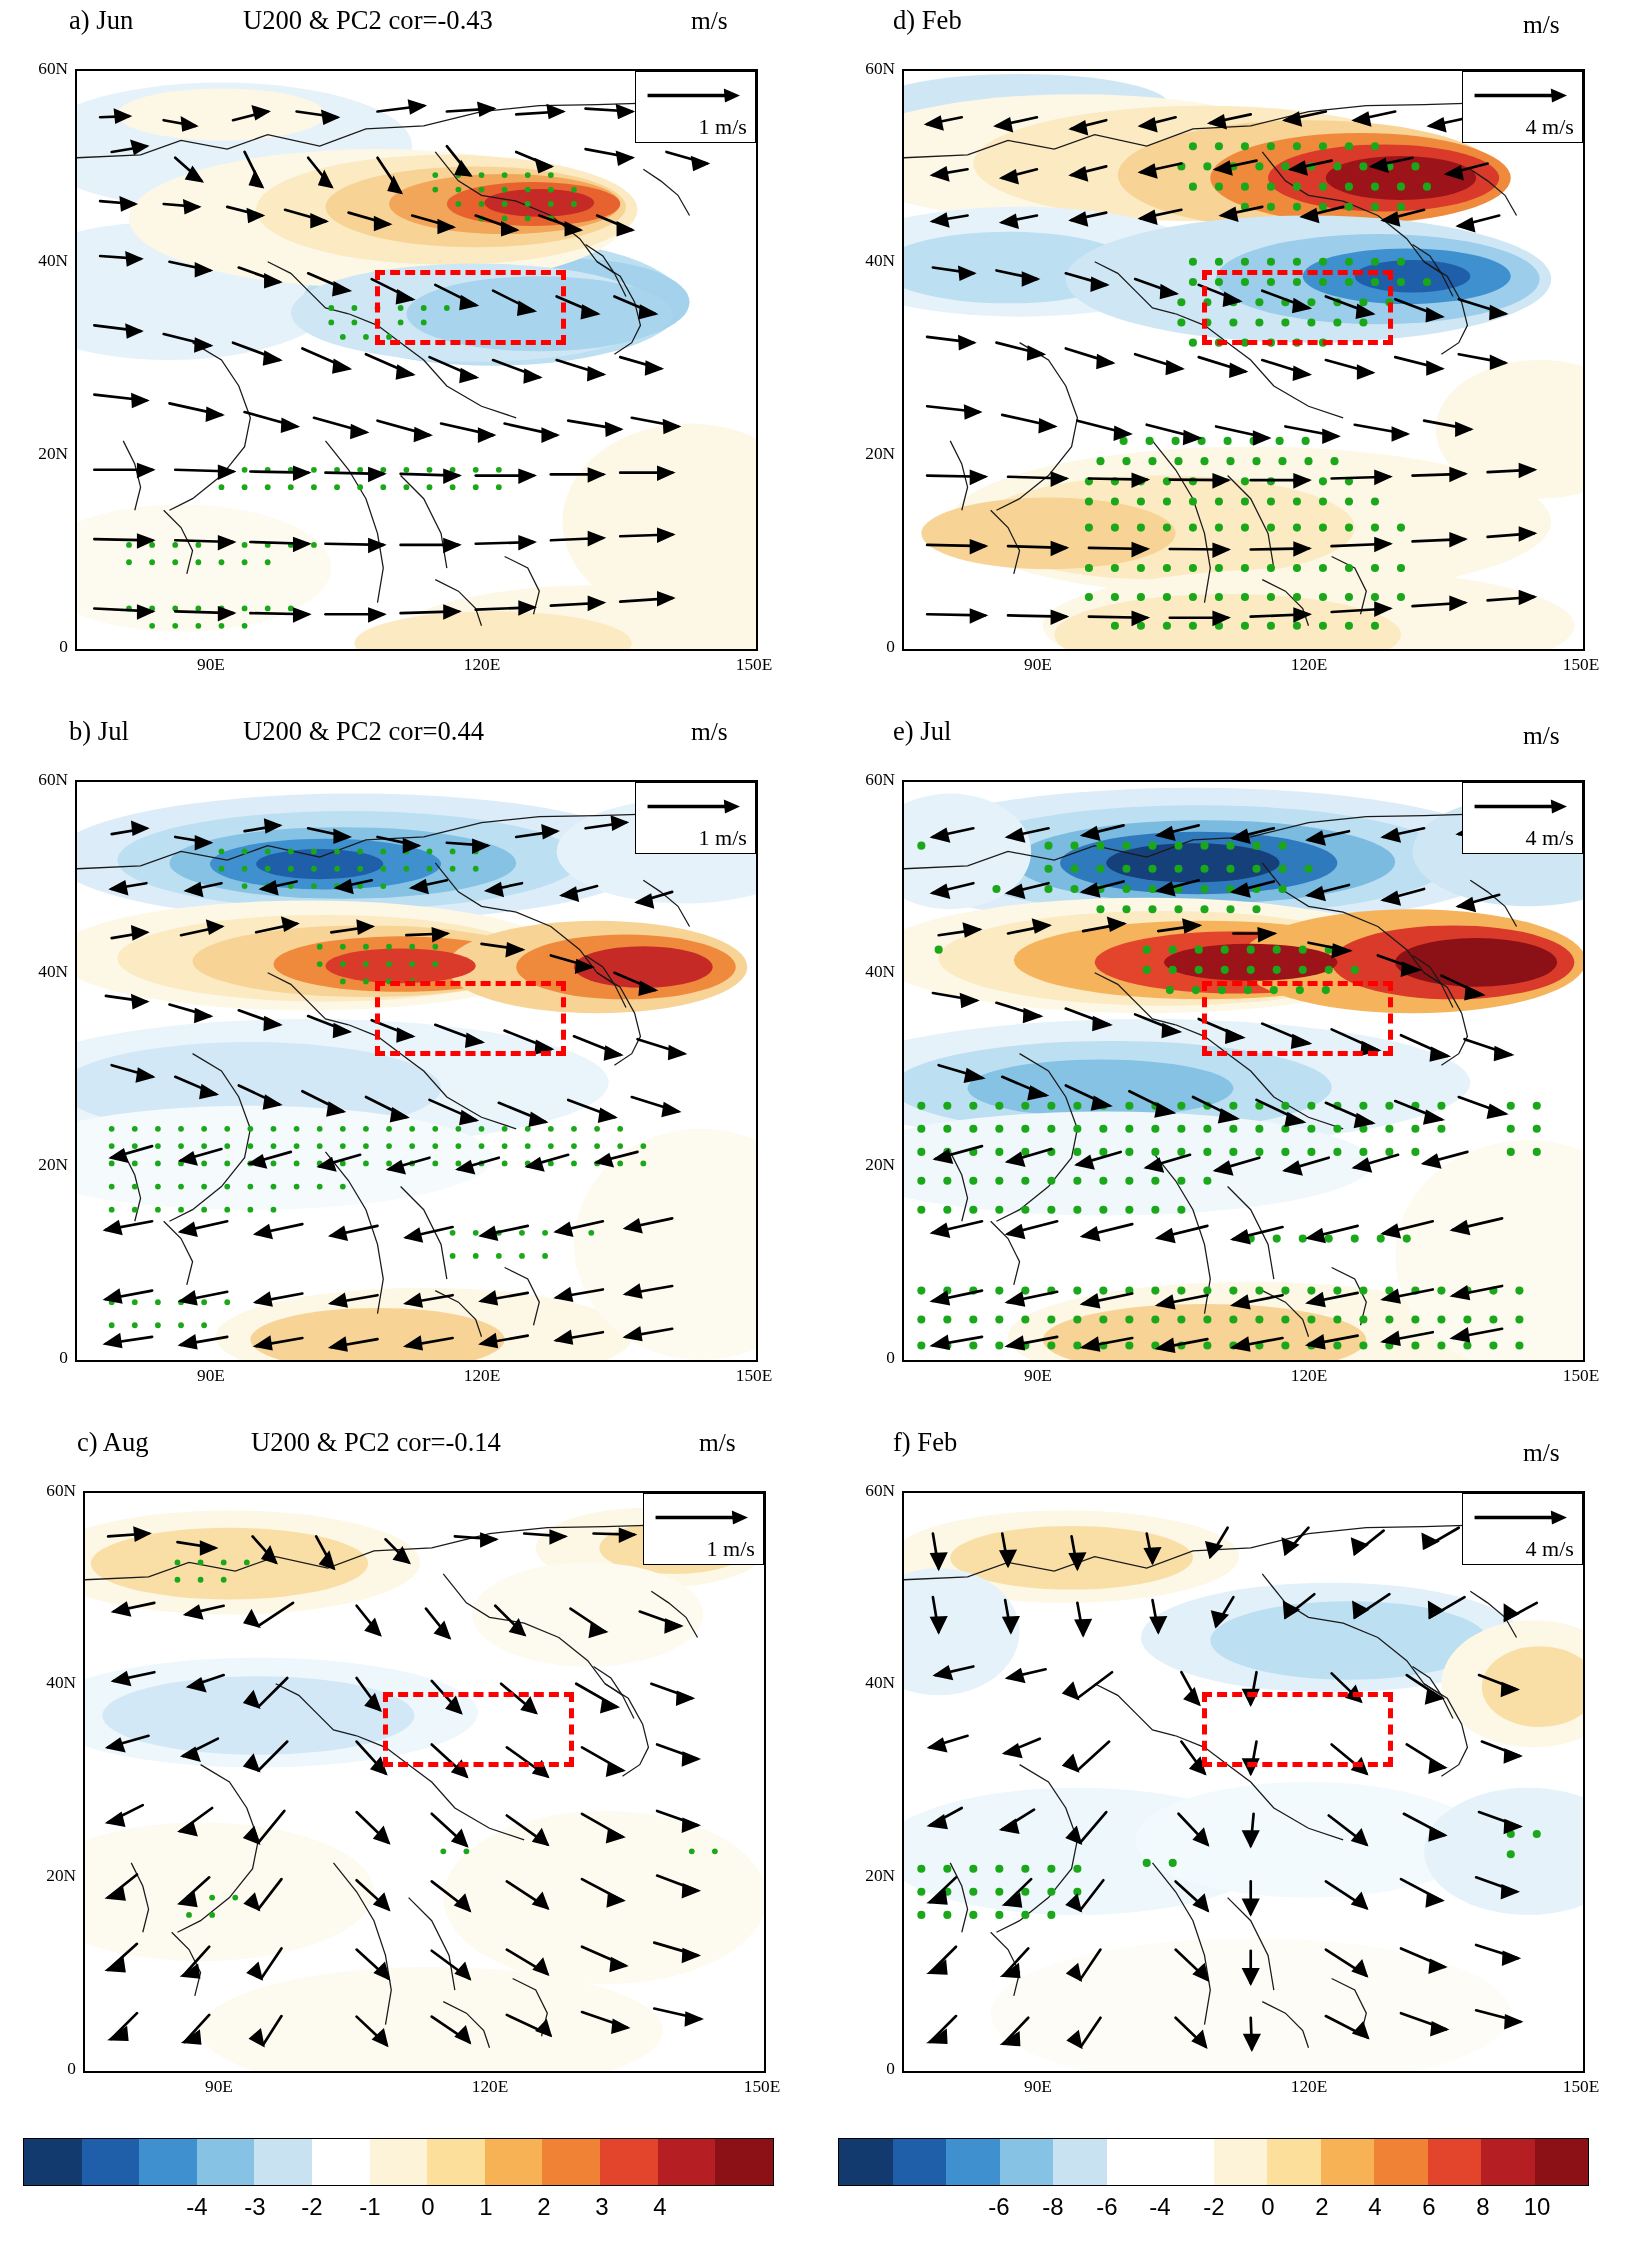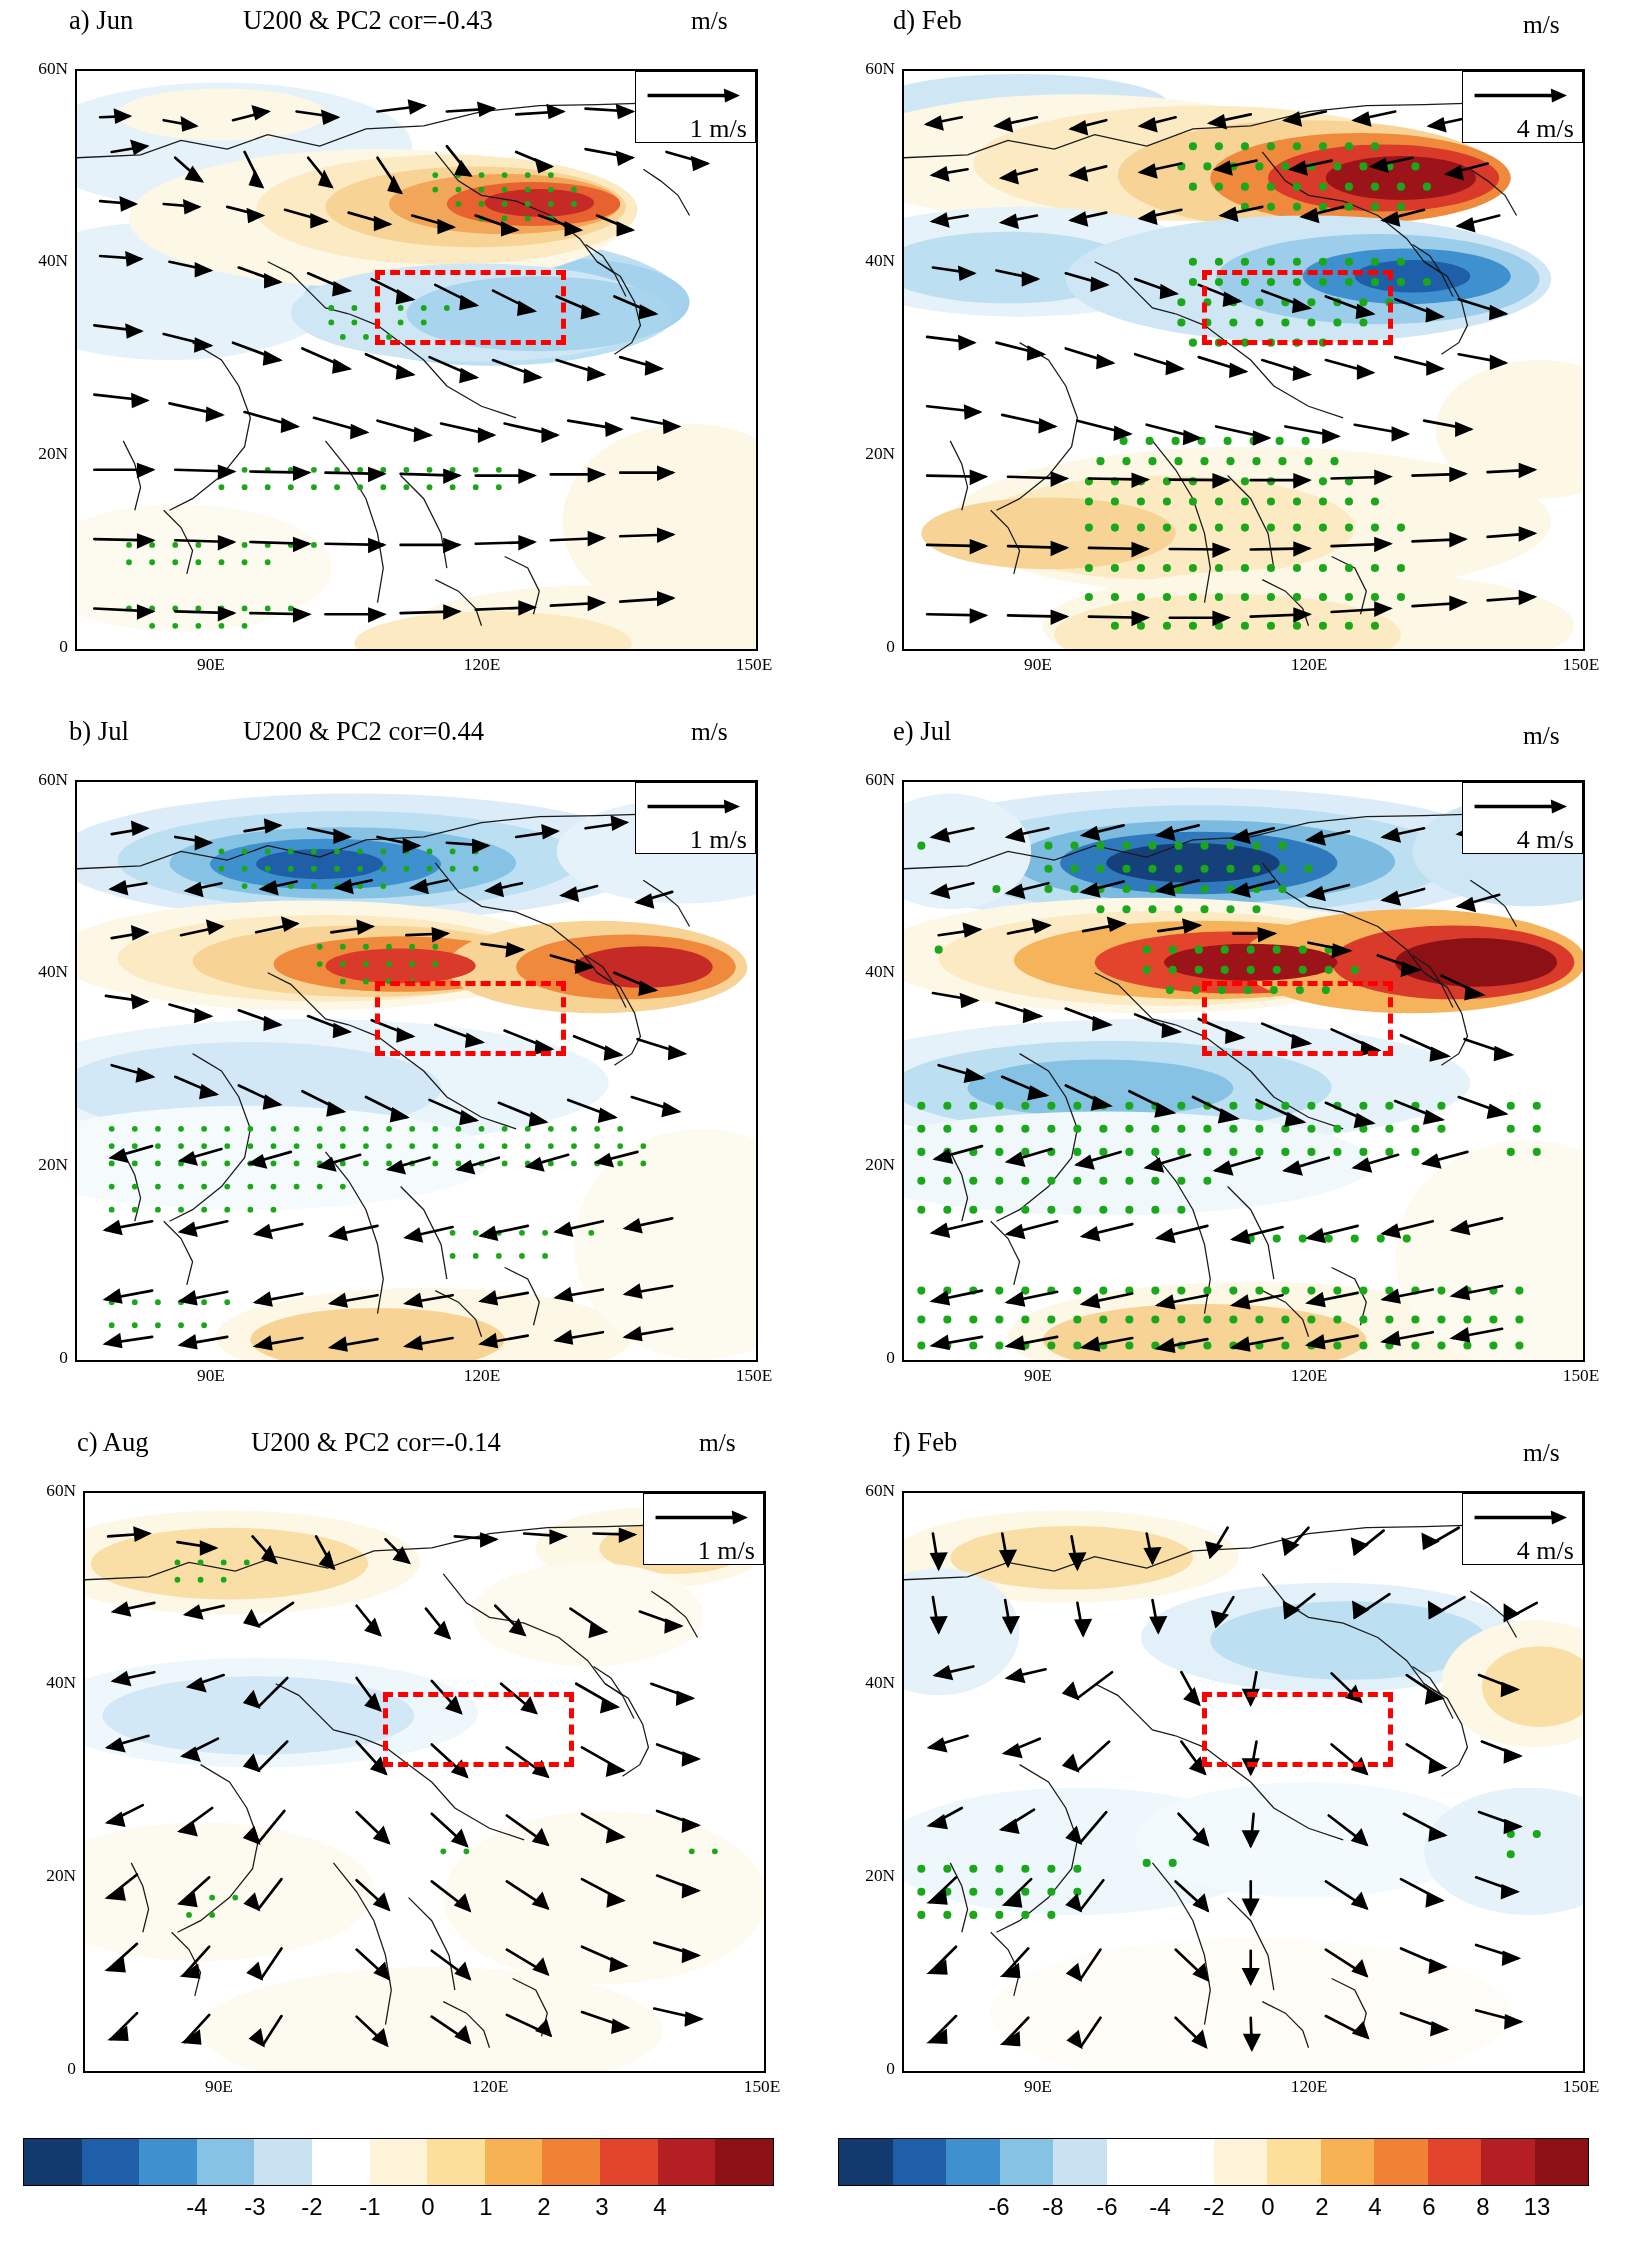--- a/index.html
+++ b/index.html
@@ -15,21 +15,21 @@
 
   
   .ytick{position:absolute;right:100%;transform:translateY(-50%);padding-right:7px;font-size:17.3px;white-space:nowrap;}
   .xtick{position:absolute;top:100%;transform:translateX(-50%);padding-top:8px;font-size:17.3px;white-space:nowrap;}
 
   
   .redbox{position:absolute;border:5.2px dashed #ff0000;box-sizing:border-box;}
 
   
   .refbox{position:absolute;border:1.7px solid #000;background:#fff;box-sizing:border-box;}
-  .reflabel{position:absolute;font-size:26px;white-space:nowrap;text-align:right;}
+  .reflabel{position:absolute;font-size:22px;white-space:nowrap;text-align:right;}
 
   
   .cbar{position:absolute;display:flex;border:1.7px solid #000;box-sizing:content-box;}
   .cbar div{height:100%;}
   .cbar-ticks{position:absolute;font-size:24px;}
   .cbar-tick{position:absolute;transform:translateX(-50%);white-space:nowrap;}
 
   svg{display:block;}
   .coast{fill:none;stroke:#1a1a1a;stroke-width:2.2;}
   .vec{stroke:#000;stroke-width:4.6;fill:none;}
@@ -2140,18 +2140,18 @@
         <span class="cbar-tick" style="left: 161px;">-6</span>
         <span class="cbar-tick" style="left: 215px;">-8</span>
         <span class="cbar-tick" style="left: 269px;">-6</span>
         <span class="cbar-tick" style="left: 322px;">-4</span>
         <span class="cbar-tick" style="left: 376px;">-2</span>
         <span class="cbar-tick" style="left: 430px;">0</span>
         <span class="cbar-tick" style="left: 484px;">2</span>
         <span class="cbar-tick" style="left: 537px;">4</span>
         <span class="cbar-tick" style="left: 591px;">6</span>
         <span class="cbar-tick" style="left: 645px;">8</span>
-        <span class="cbar-tick" style="left: 699px;">13</span>
+        <span class="cbar-tick" style="left: 699px;">10</span>
       </div>
   </div>
 
 </div>
 
 
 </body></html>

